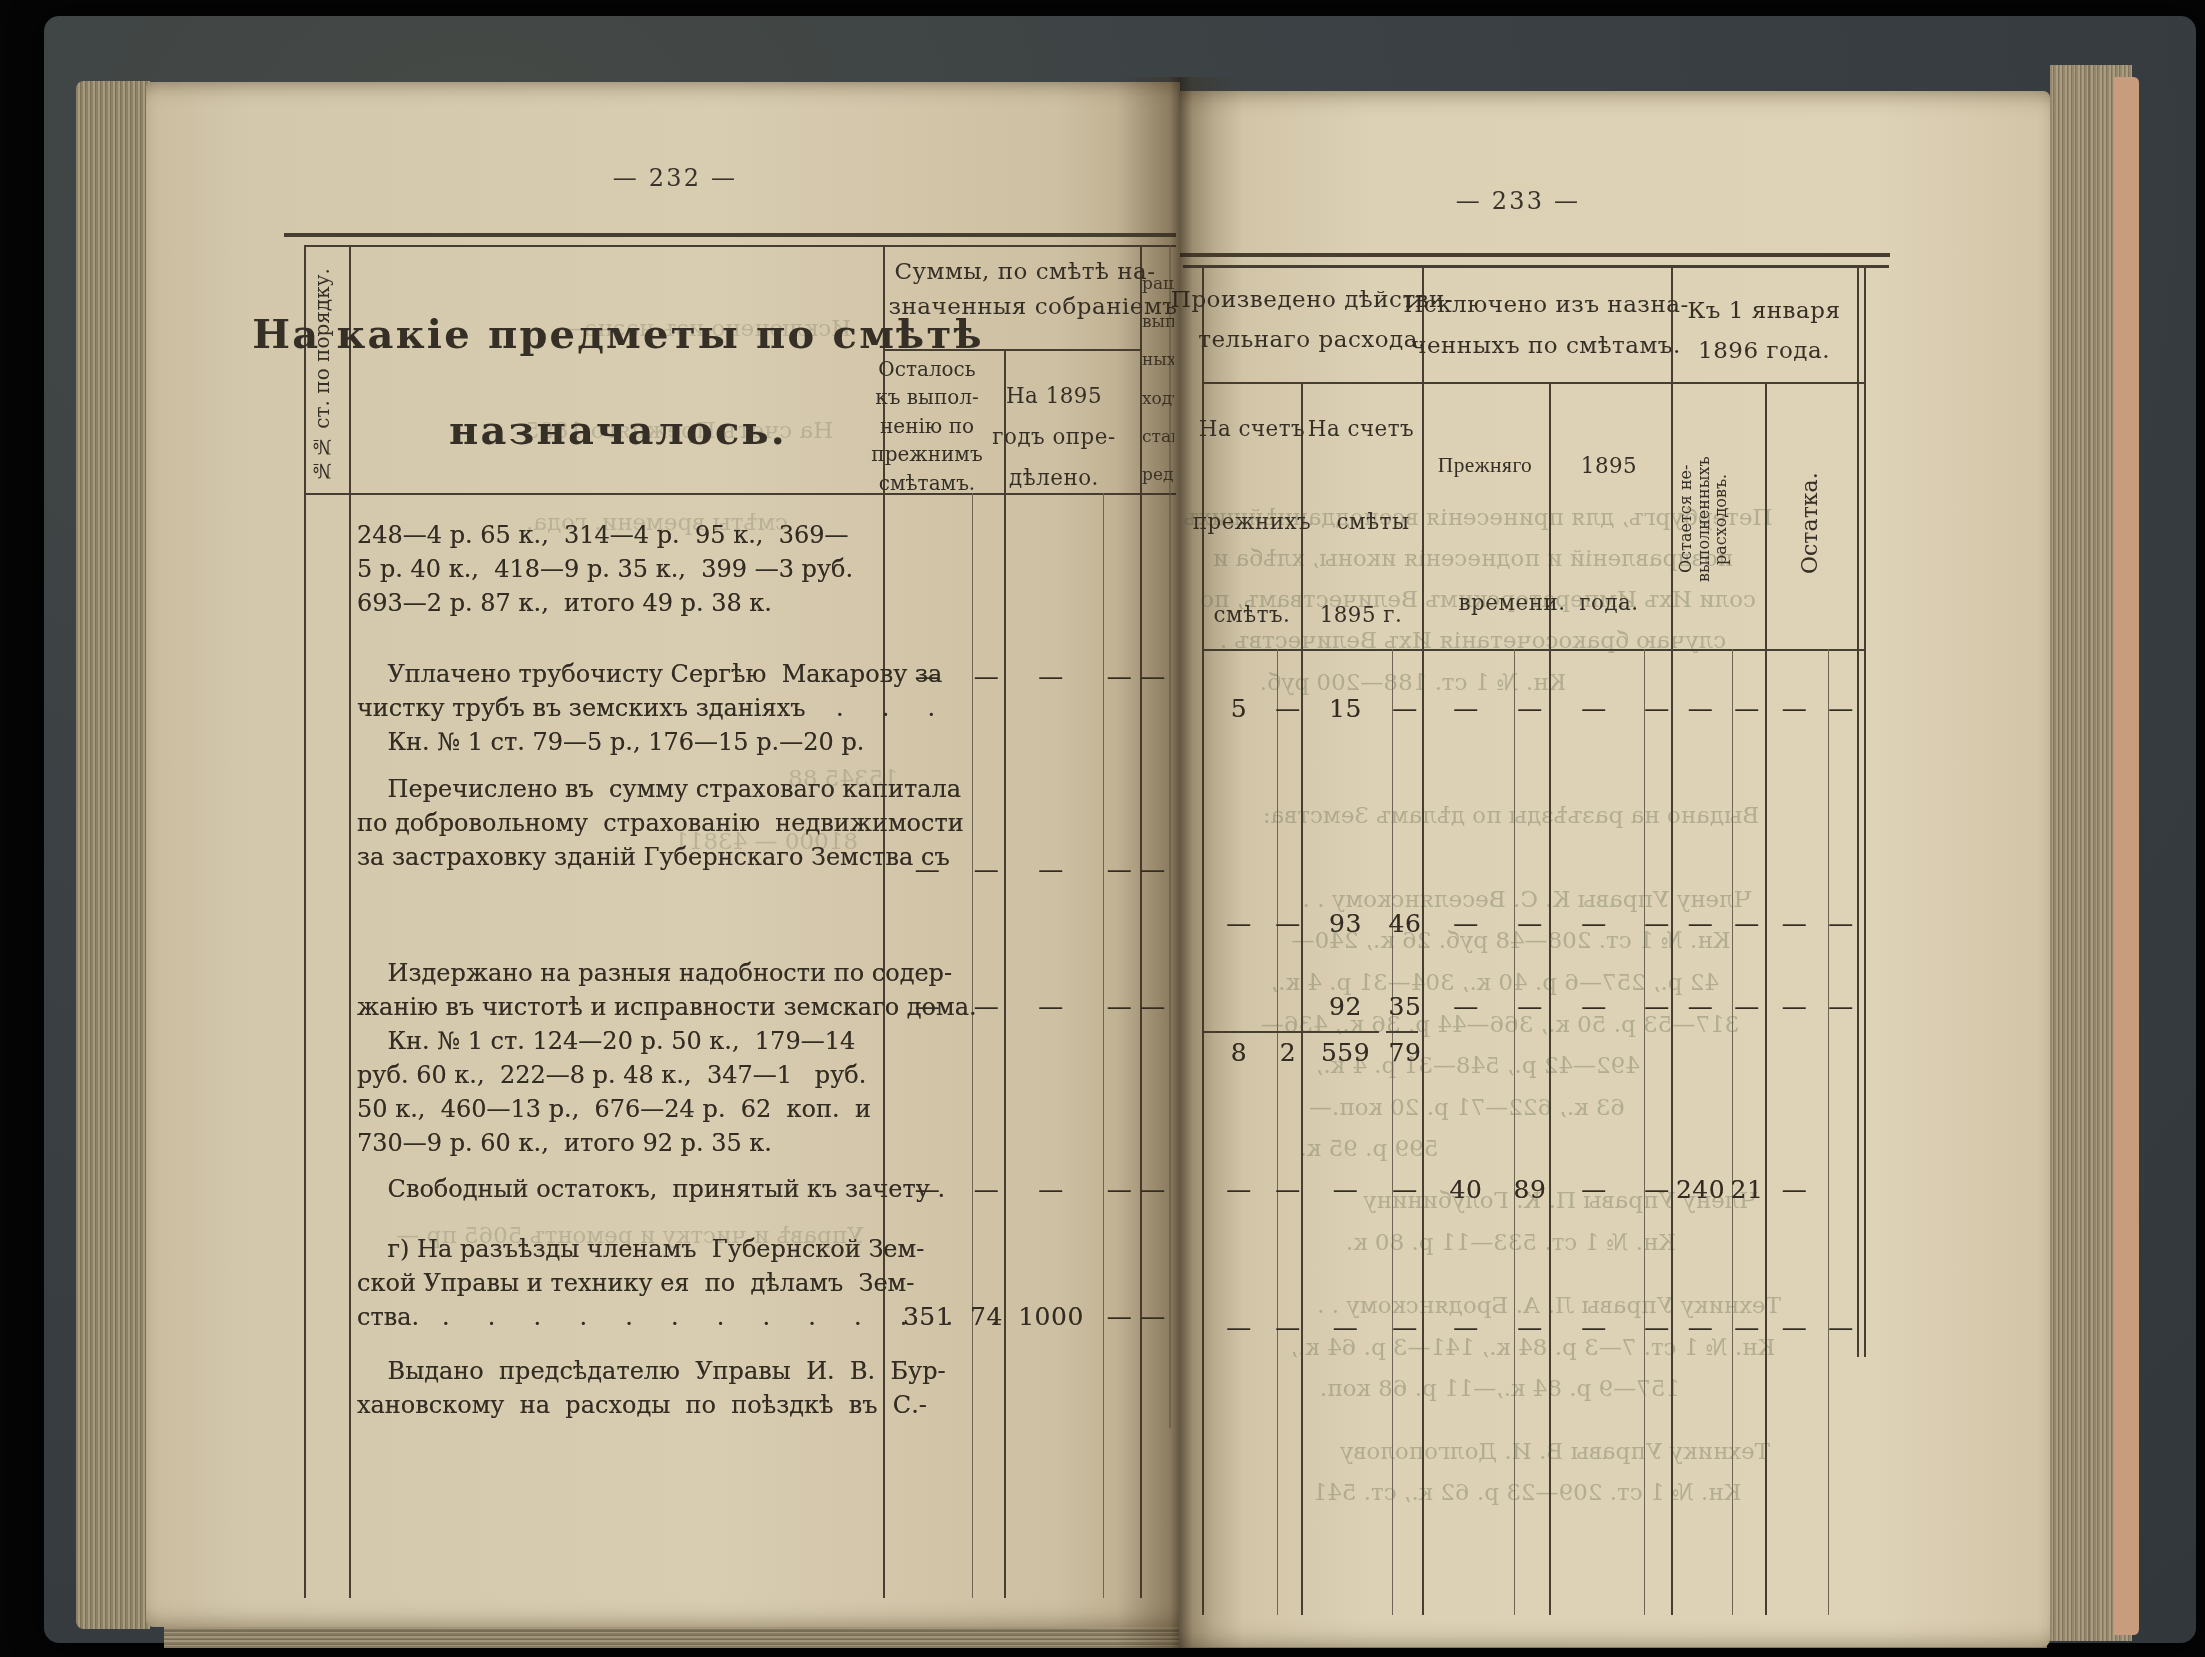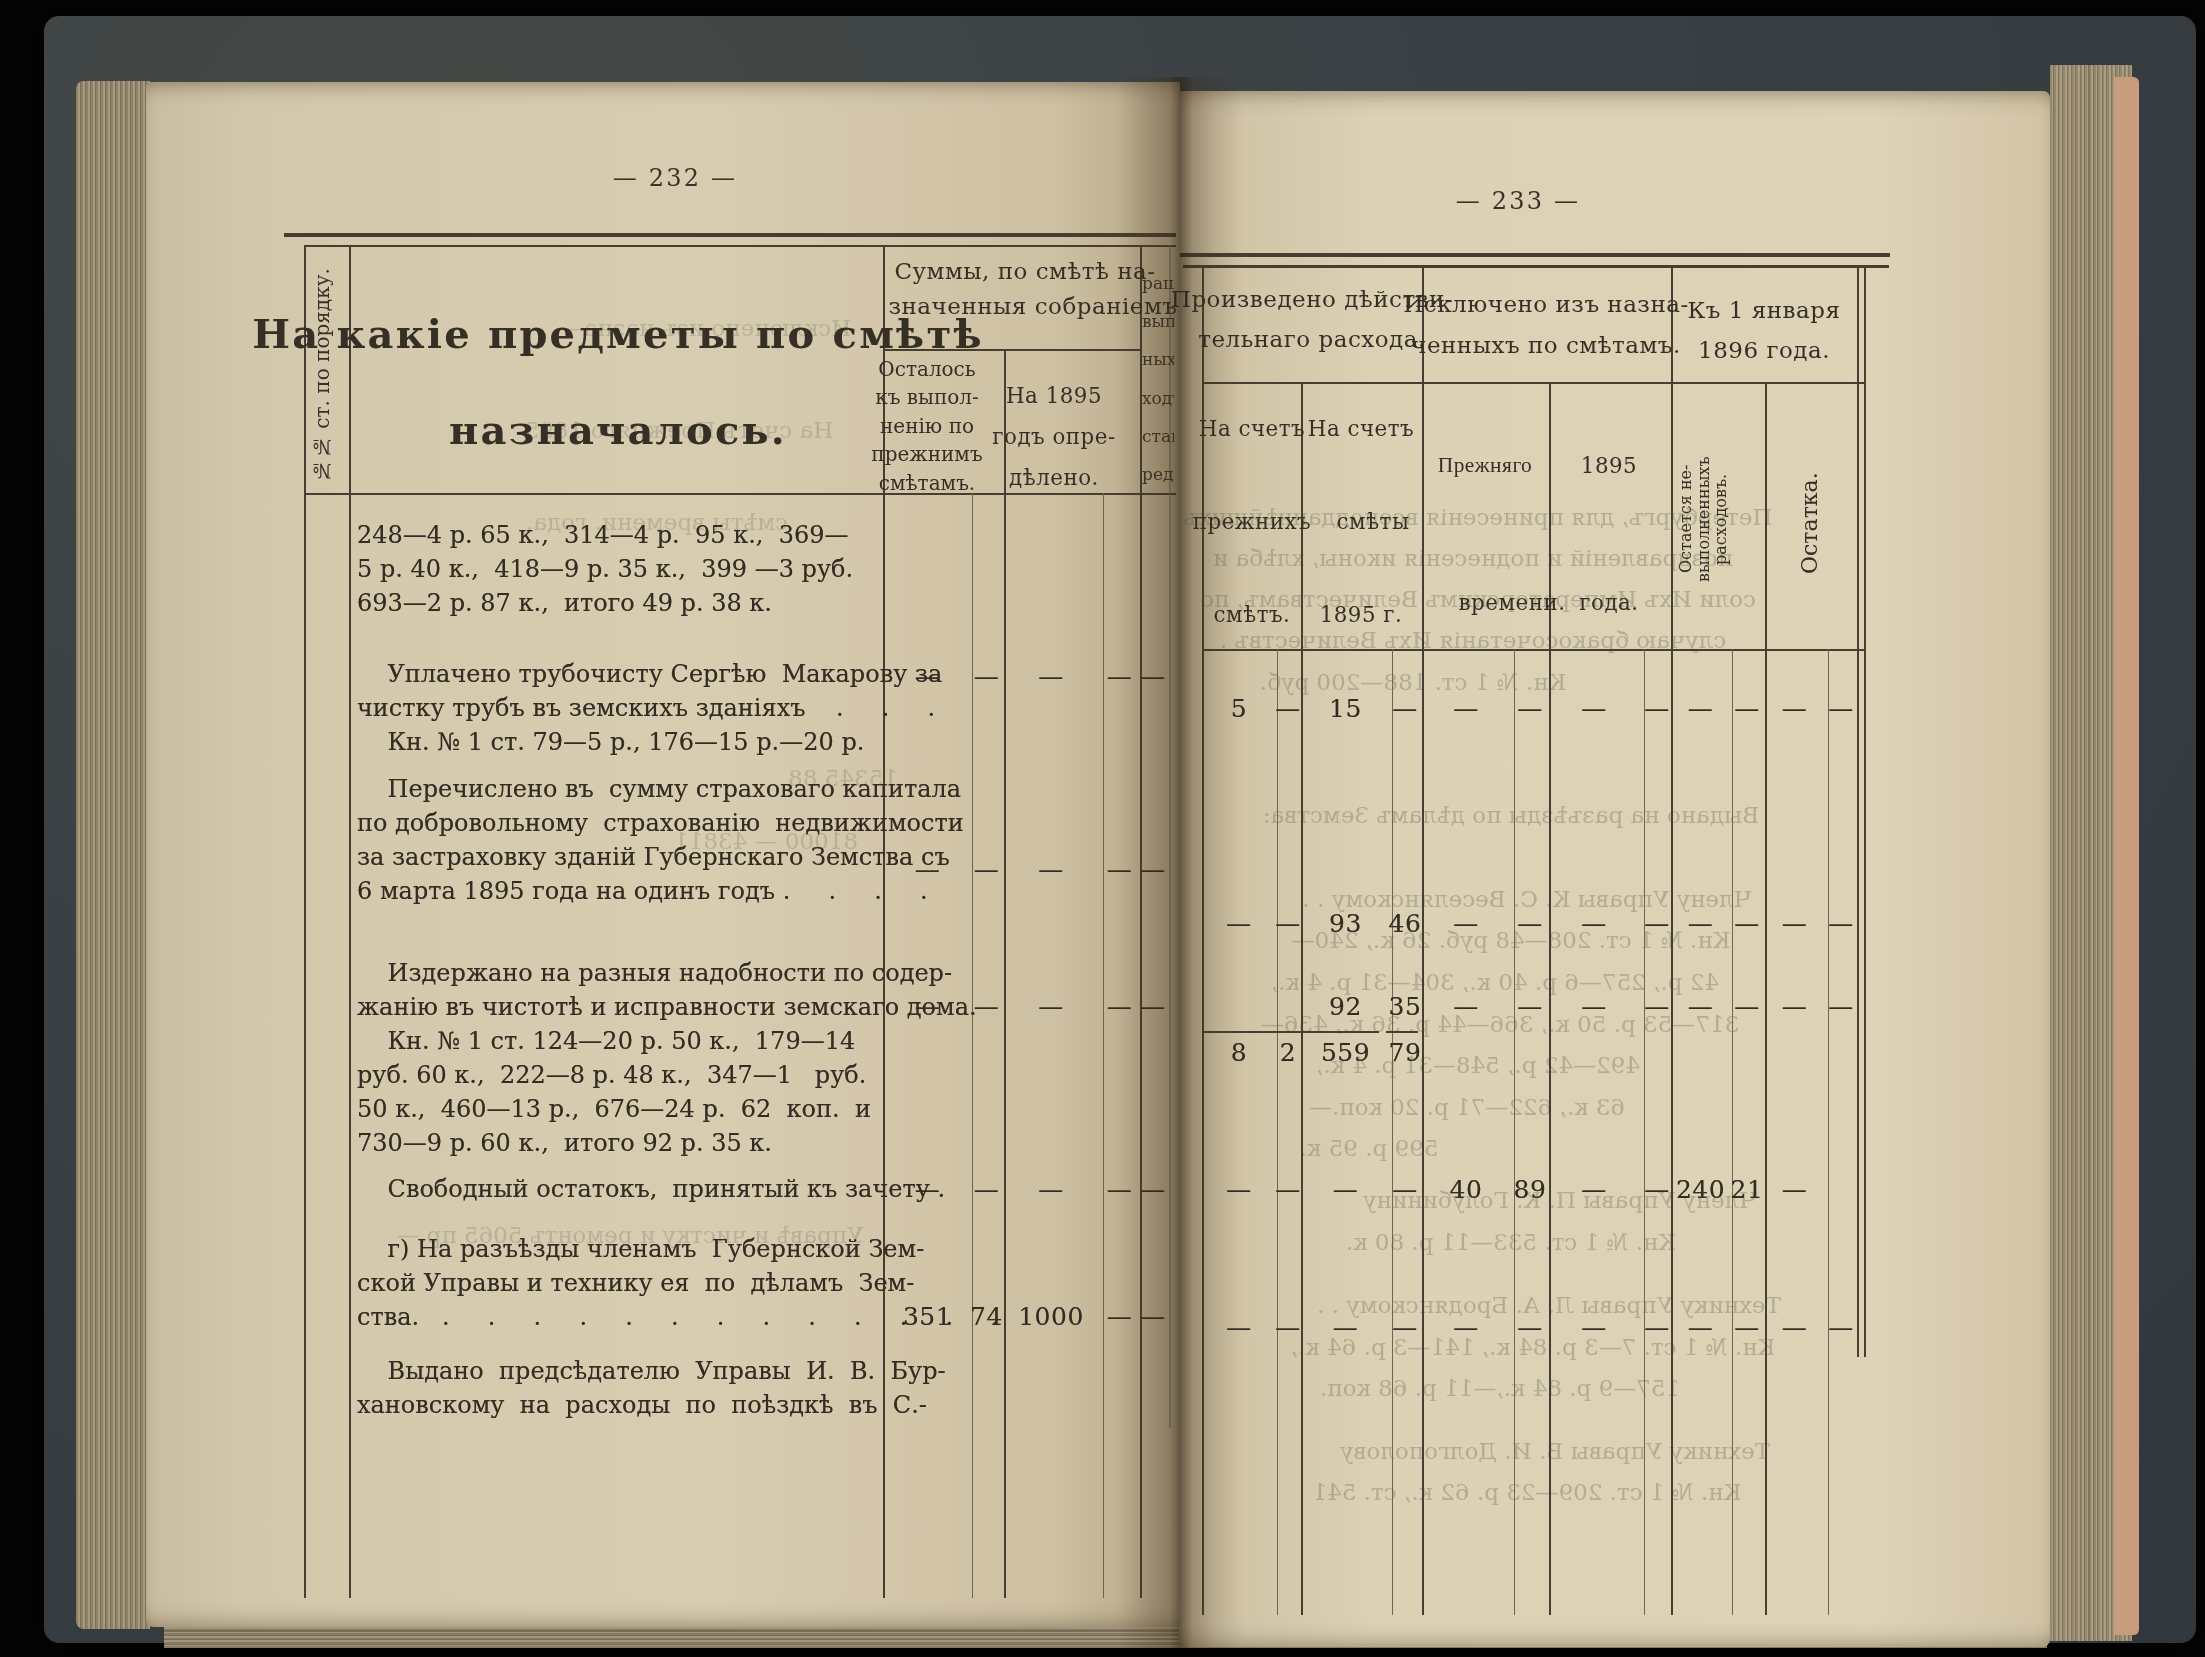--- a/index.html
+++ b/index.html
@@ -173,21 +173,21 @@
   <div class="hdr sub" style="left:1609px;top:453px;">1895</div>
   <div class="hdr sub" style="left:1609px;top:590px;">года.</div>
   <div class="vtext" style="left:1676px;top:397px;height:244px;font-size:16px;">Остается не-</div>
   <div class="vtext" style="left:1694px;top:397px;height:244px;font-size:16px;">выполненныхъ</div>
   <div class="vtext" style="left:1711px;top:397px;height:244px;font-size:16px;">расходовъ.</div>
   <div class="vtext" style="left:1797px;top:414px;height:219px;font-size:22px;">Остатка.</div>
 
   <div>
       <div class="entry" style="top: 518px;"><div class="tline">248—4 р. 65 к.,  314—4 р.  95 к.,  369—</div><div class="tline">5 р. 40 к.,  418—9 р. 35 к.,  399 —3 руб.</div><div class="tline">693—2 р. 87 к.,  итого 49 р. 38 к.</div></div>
       <div class="entry" style="top: 657px;"><div class="tline">    Уплачено трубочисту Сергѣю  Макарову за</div><div class="tline">чистку трубъ въ земскихъ зданіяхъ    .     .     .</div><div class="tline">    Кн. № 1 ст. 79—5 р., 176—15 р.—20 р.</div></div>
-      <div class="entry" style="top: 772px;"><div class="tline">    Перечислено въ  сумму страховаго капитала</div><div class="tline">по добровольному  страхованію  недвижимости</div><div class="tline">за застраховку зданій Губернскаго Земства съ</div><div class="tline">6 марта 1895 года на одинъ годъ .     .     .     .</div></div>
+      <div class="entry" style="top: 772px;"><div class="tline">    Перечислено въ  сумму страховаго капитала</div><div class="tline">по добровольному  страхованію  недвижимости</div><div class="tline">за застраховку зданій Губернскаго Земства съ</div></div>
       <div class="entry" style="top: 956px;"><div class="tline">    Издержано на разныя надобности по содер-</div><div class="tline">жанію въ чистотѣ и исправности земскаго дома.</div><div class="tline">    Кн. № 1 ст. 124—20 р. 50 к.,  179—14</div><div class="tline">руб. 60 к.,  222—8 р. 48 к.,  347—1   руб.</div><div class="tline">50 к.,  460—13 р.,  676—24 р.  62  коп.  и</div><div class="tline">730—9 р. 60 к.,  итого 92 р. 35 к.</div></div>
       <div class="entry" style="top: 1172px;"><div class="tline">    Свободный остатокъ,  принятый къ зачету .</div></div>
       <div class="entry" style="top: 1232px;"><div class="tline">    г) На разъѣзды членамъ  Губернской Зем-</div><div class="tline">ской Управы и технику ея  по  дѣламъ  Зем-</div><div class="tline">ства.   .     .     .     .     .     .     .     .     .     .     .     .     .</div></div>
       <div class="entry" style="top: 1354px;"><div class="tline">    Выдано  предсѣдателю  Управы  И.  В.  Бур-</div><div class="tline">хановскому  на  расходы  по  поѣздкѣ  въ  С.-</div></div>
     </div>
   <div>
       <div class="cell col-lr" style="top: 662px;">—</div>
       <div class="cell col-lk" style="top: 662px;">—</div>
       <div class="cell col-nr" style="top: 662px;">—</div>
       <div class="cell col-nk" style="top: 662px;">—</div>

